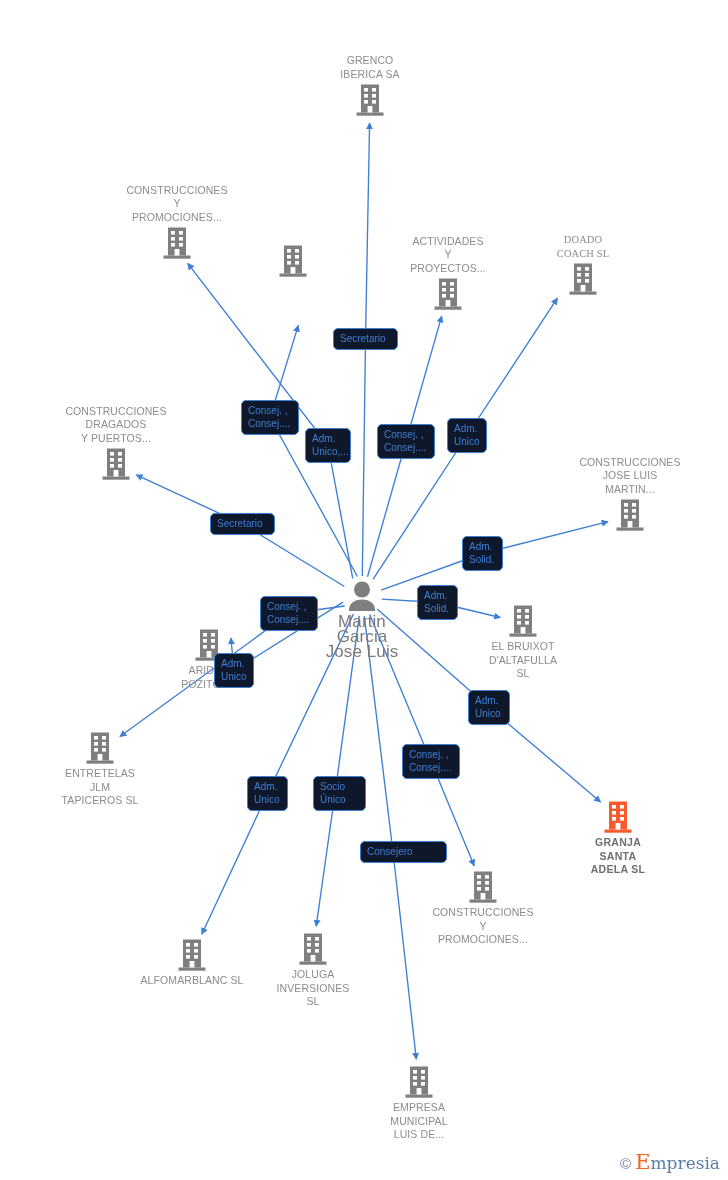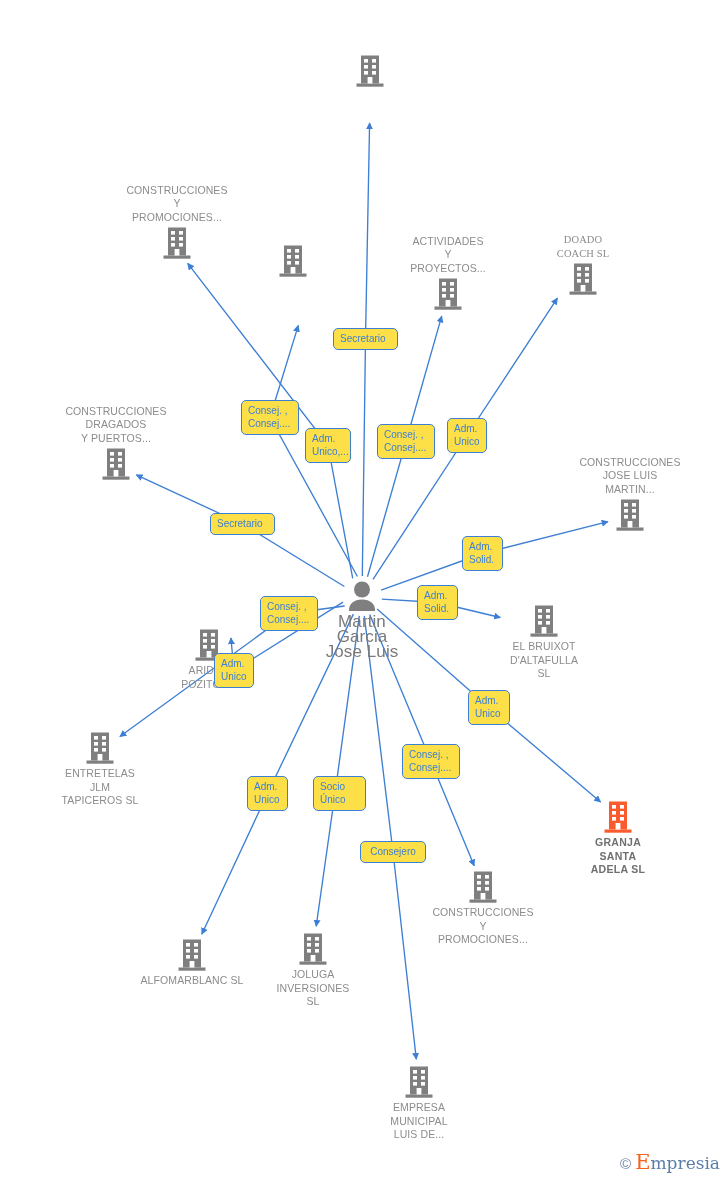--- a/index.html
+++ b/index.html
@@ -34,21 +34,21 @@
 
   .node.highlight .cap{color:#6f6f6f;font-weight:bold;letter-spacing:.3px;}
 
   
   .node.person .cap{color:#7a7a7a;font-size:17px;line-height:15px;}
 
   
   .elabel{
     position:absolute;
     box-sizing:border-box;
-    background:#fde047;
+    background:#0f172a;
     border:1px solid #3d7fd4;
     border-radius:5px;
     color:#3d7fd4;
     font-size:10px;
     line-height:13px;
     padding:3px 6px 4px 6px;
     text-align:left;
     white-space:pre-line;
     z-index:5;
     user-select:none;
@@ -108,20 +108,22 @@
             <g fill="#7f7f7f">
               <circle cx="18" cy="9.5" r="8"></circle>
               <path d="M18 19.5c-8.2 0-13 4.6-13 10.2 0 .9 0 1.3 0 1.3h26s0-.4 0-1.3c0-5.6-4.8-10.2-13-10.2z"></path>
             </g>
           </svg></span>
         <span class="cap">Martin
 Garcia
 Jose Luis</span>
       </div>
       <div class="node labelabove" style="left: 370px; top: 54px;">
+        <span class="cap">GRENCO
+IBERICA SA</span>
         <span class="glyph"><svg width="30" height="34" viewBox="0 0 30 34" xmlns="http://www.w3.org/2000/svg">
             <g fill="#7f7f7f">
               <rect x="6" y="1.5" width="18" height="28"></rect>
               <rect x="1.5" y="29.5" width="27" height="3.2"></rect>
             </g>
             <g fill="#ffffff">
               <rect x="9" y="5" width="4" height="3.6"></rect>
               <rect x="17" y="5" width="4" height="3.6"></rect>
               <rect x="9" y="11" width="4" height="3.6"></rect>
               <rect x="17" y="11" width="4" height="3.6"></rect>
@@ -240,21 +242,21 @@
               <rect x="9" y="5" width="4" height="3.6"></rect>
               <rect x="17" y="5" width="4" height="3.6"></rect>
               <rect x="9" y="11" width="4" height="3.6"></rect>
               <rect x="17" y="11" width="4" height="3.6"></rect>
               <rect x="9" y="17" width="4" height="3.6"></rect>
               <rect x="17" y="17" width="4" height="3.6"></rect>
               <rect x="12.6" y="23" width="4.8" height="6.5"></rect>
             </g>
           </svg></span>
       </div>
-      <div class="node" style="left: 544px; top: 604px;">
+      <div class="node" style="left: 523px; top: 604px;">
         <span class="glyph"><svg width="30" height="34" viewBox="0 0 30 34" xmlns="http://www.w3.org/2000/svg">
             <g fill="#7f7f7f">
               <rect x="6" y="1.5" width="18" height="28"></rect>
               <rect x="1.5" y="29.5" width="27" height="3.2"></rect>
             </g>
             <g fill="#ffffff">
               <rect x="9" y="5" width="4" height="3.6"></rect>
               <rect x="17" y="5" width="4" height="3.6"></rect>
               <rect x="9" y="11" width="4" height="3.6"></rect>
               <rect x="17" y="11" width="4" height="3.6"></rect>
@@ -425,20 +427,20 @@
       <div class="elabel" style="left: 260px; top: 596px; width: 58px;">Consej. ,
 Consej....</div>
       <div class="elabel" style="left: 468px; top: 690px; width: 42px;">Adm.
 Unico</div>
       <div class="elabel" style="left: 402px; top: 744px; width: 58px;">Consej. ,
 Consej....</div>
       <div class="elabel" style="left: 247px; top: 776px; width: 41px;">Adm.
 Unico</div>
       <div class="elabel" style="left: 313px; top: 776px; width: 53px;">Socio
 Único</div>
-      <div class="elabel" style="left: 360px; top: 841px; width: 66px; text-align: center;">Consejero</div>
+      <div class="elabel" style="left: 360px; top: 841px; width: 87px;">Consejero</div>
     </div>
 
   <div id="watermark">
     <span class="c">©</span>
     <span class="brand"><span class="e">E</span><span>mpresia</span></span>
   </div>
 </div>
 
 </body></html>

